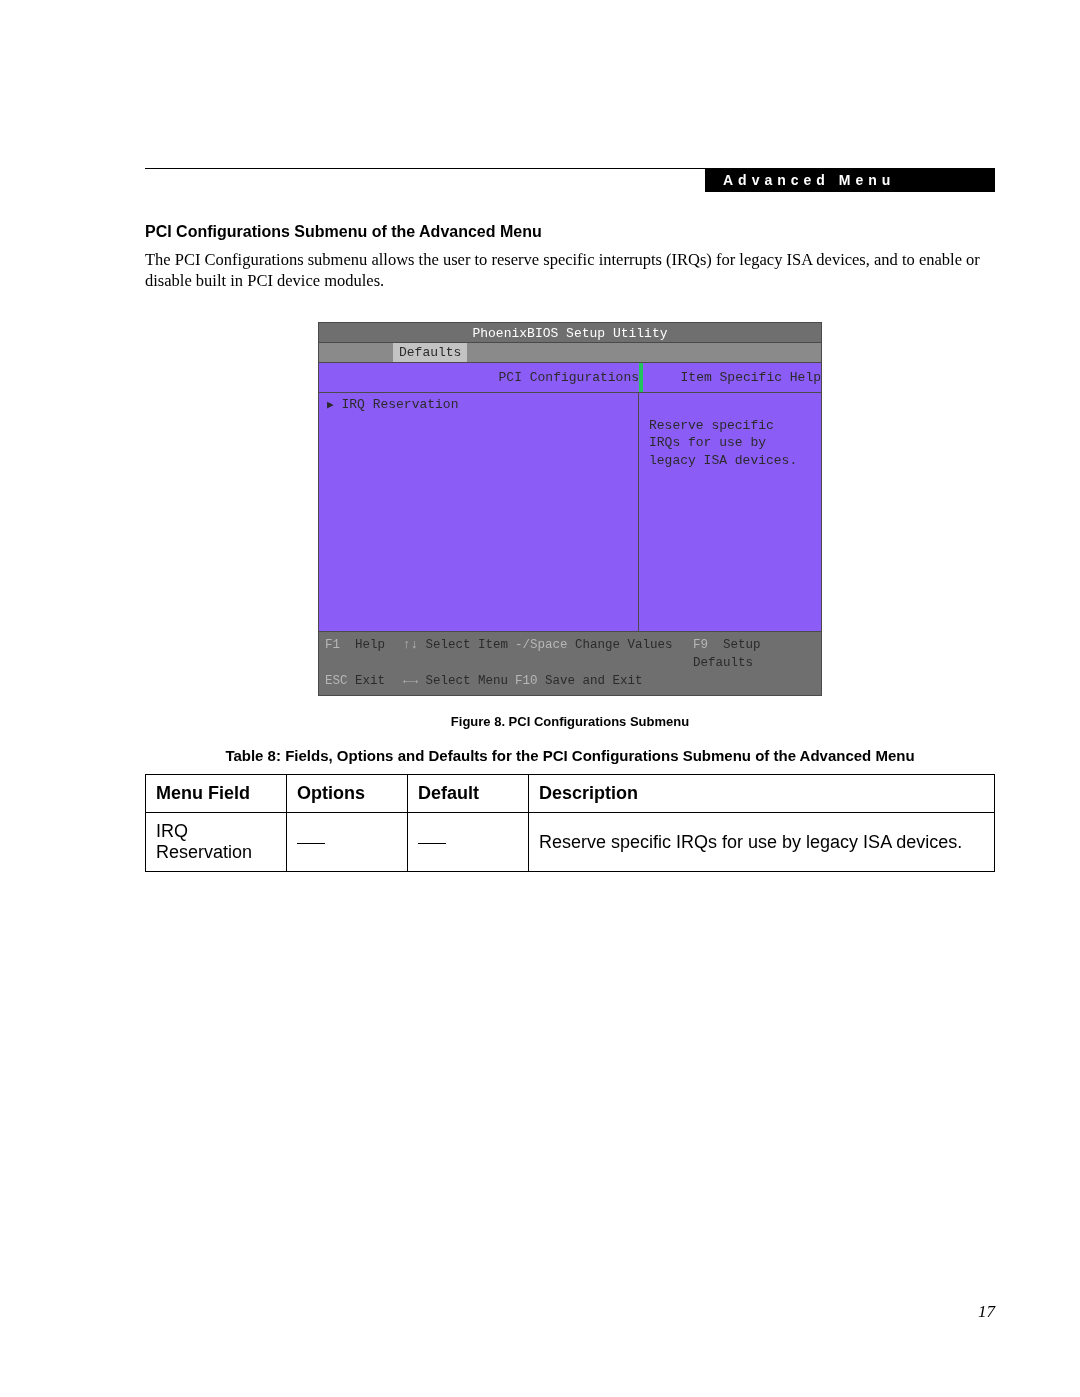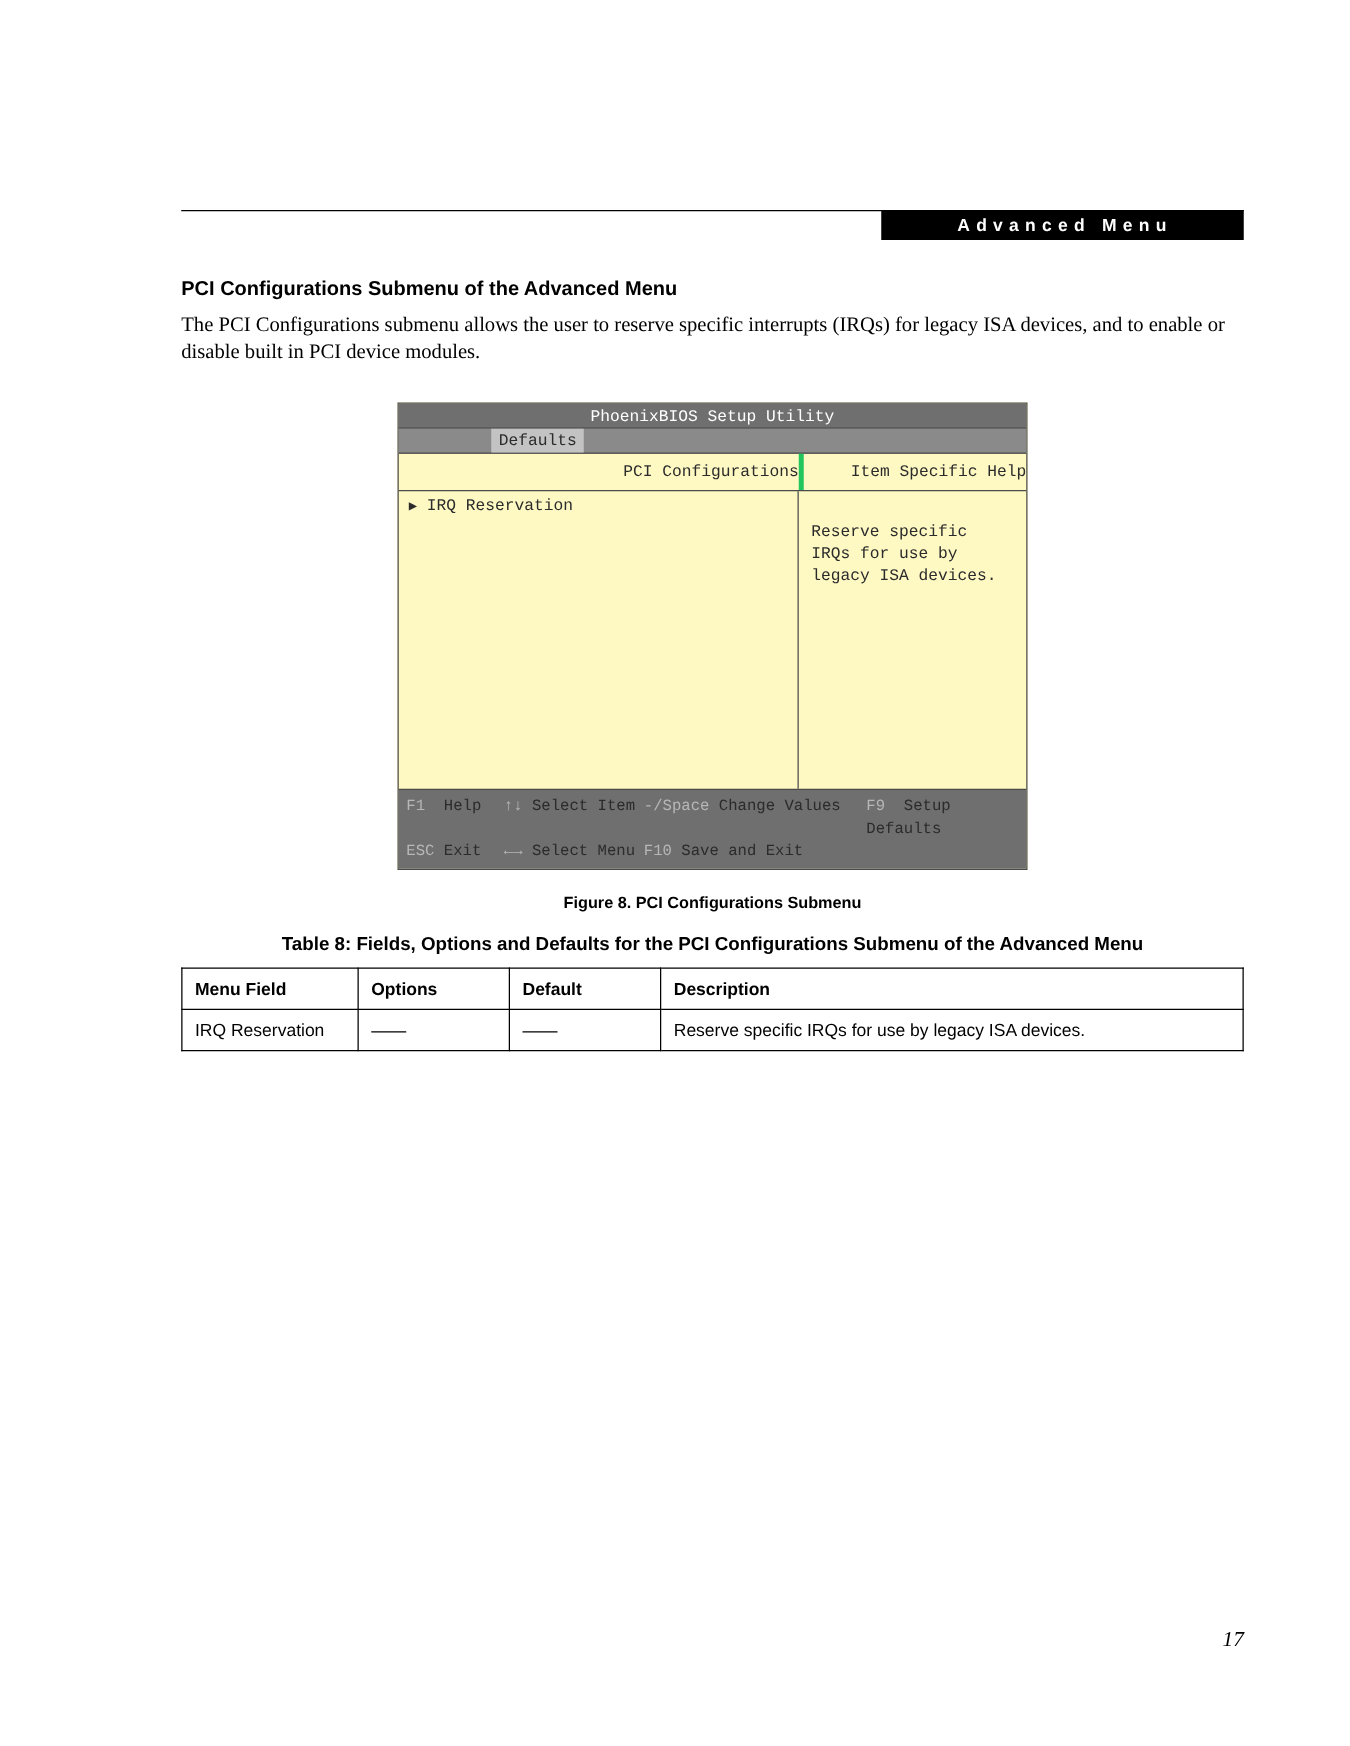--- a/index.html
+++ b/index.html
@@ -31,21 +31,20 @@
     color: #fff;
     font-family: Arial, Helvetica, sans-serif;
     font-weight: bold;
     font-size: 14px;
     letter-spacing: 5px;
     padding: 4px 14px 4px 18px;
     position: absolute;
     right: 0;
     top: 0;
     width: 290px;
-    text-align: center;
     box-sizing: border-box;
   }
   .section-title {
     font-family: Arial, Helvetica, sans-serif;
     font-weight: bold;
     font-size: 16px;
     margin-top: 54px;
     margin-bottom: 8px;
   }
   .body-text {
@@ -55,21 +54,21 @@
   }
   
   .bios-wrap {
     width: 504px;
     margin: 0 auto 18px auto;
   }
   .bios {
     border: 1px solid #4a4a4a;
     font-family: "Courier New", monospace;
     font-size: 13px;
-    background: #fef9c3;
+    background: #8b5cf6;
   }
   .bios-title {
     background: #6f6f6f;
     color: #fff;
     text-align: center;
     padding: 3px 0 1px 0;
     font-weight: normal;
     border-bottom: 1px solid #4a4a4a;
   }
   .bios-tabs {
@@ -149,21 +148,21 @@
     font-family: Arial, Helvetica, sans-serif;
     font-weight: bold;
     font-size: 15px;
     text-align: center;
     margin: 16px 0 10px 0;
   }
   table.fields {
     width: 100%;
     border-collapse: collapse;
     font-family: Arial, Helvetica, sans-serif;
-    font-size: 14px;
+    font-size: 18px;
   }
   table.fields th, table.fields td {
     border: 1px solid #000;
     padding: 8px 10px;
     text-align: left;
     vertical-align: middle;
   }
   table.fields th {
     font-weight: bold;
   }

